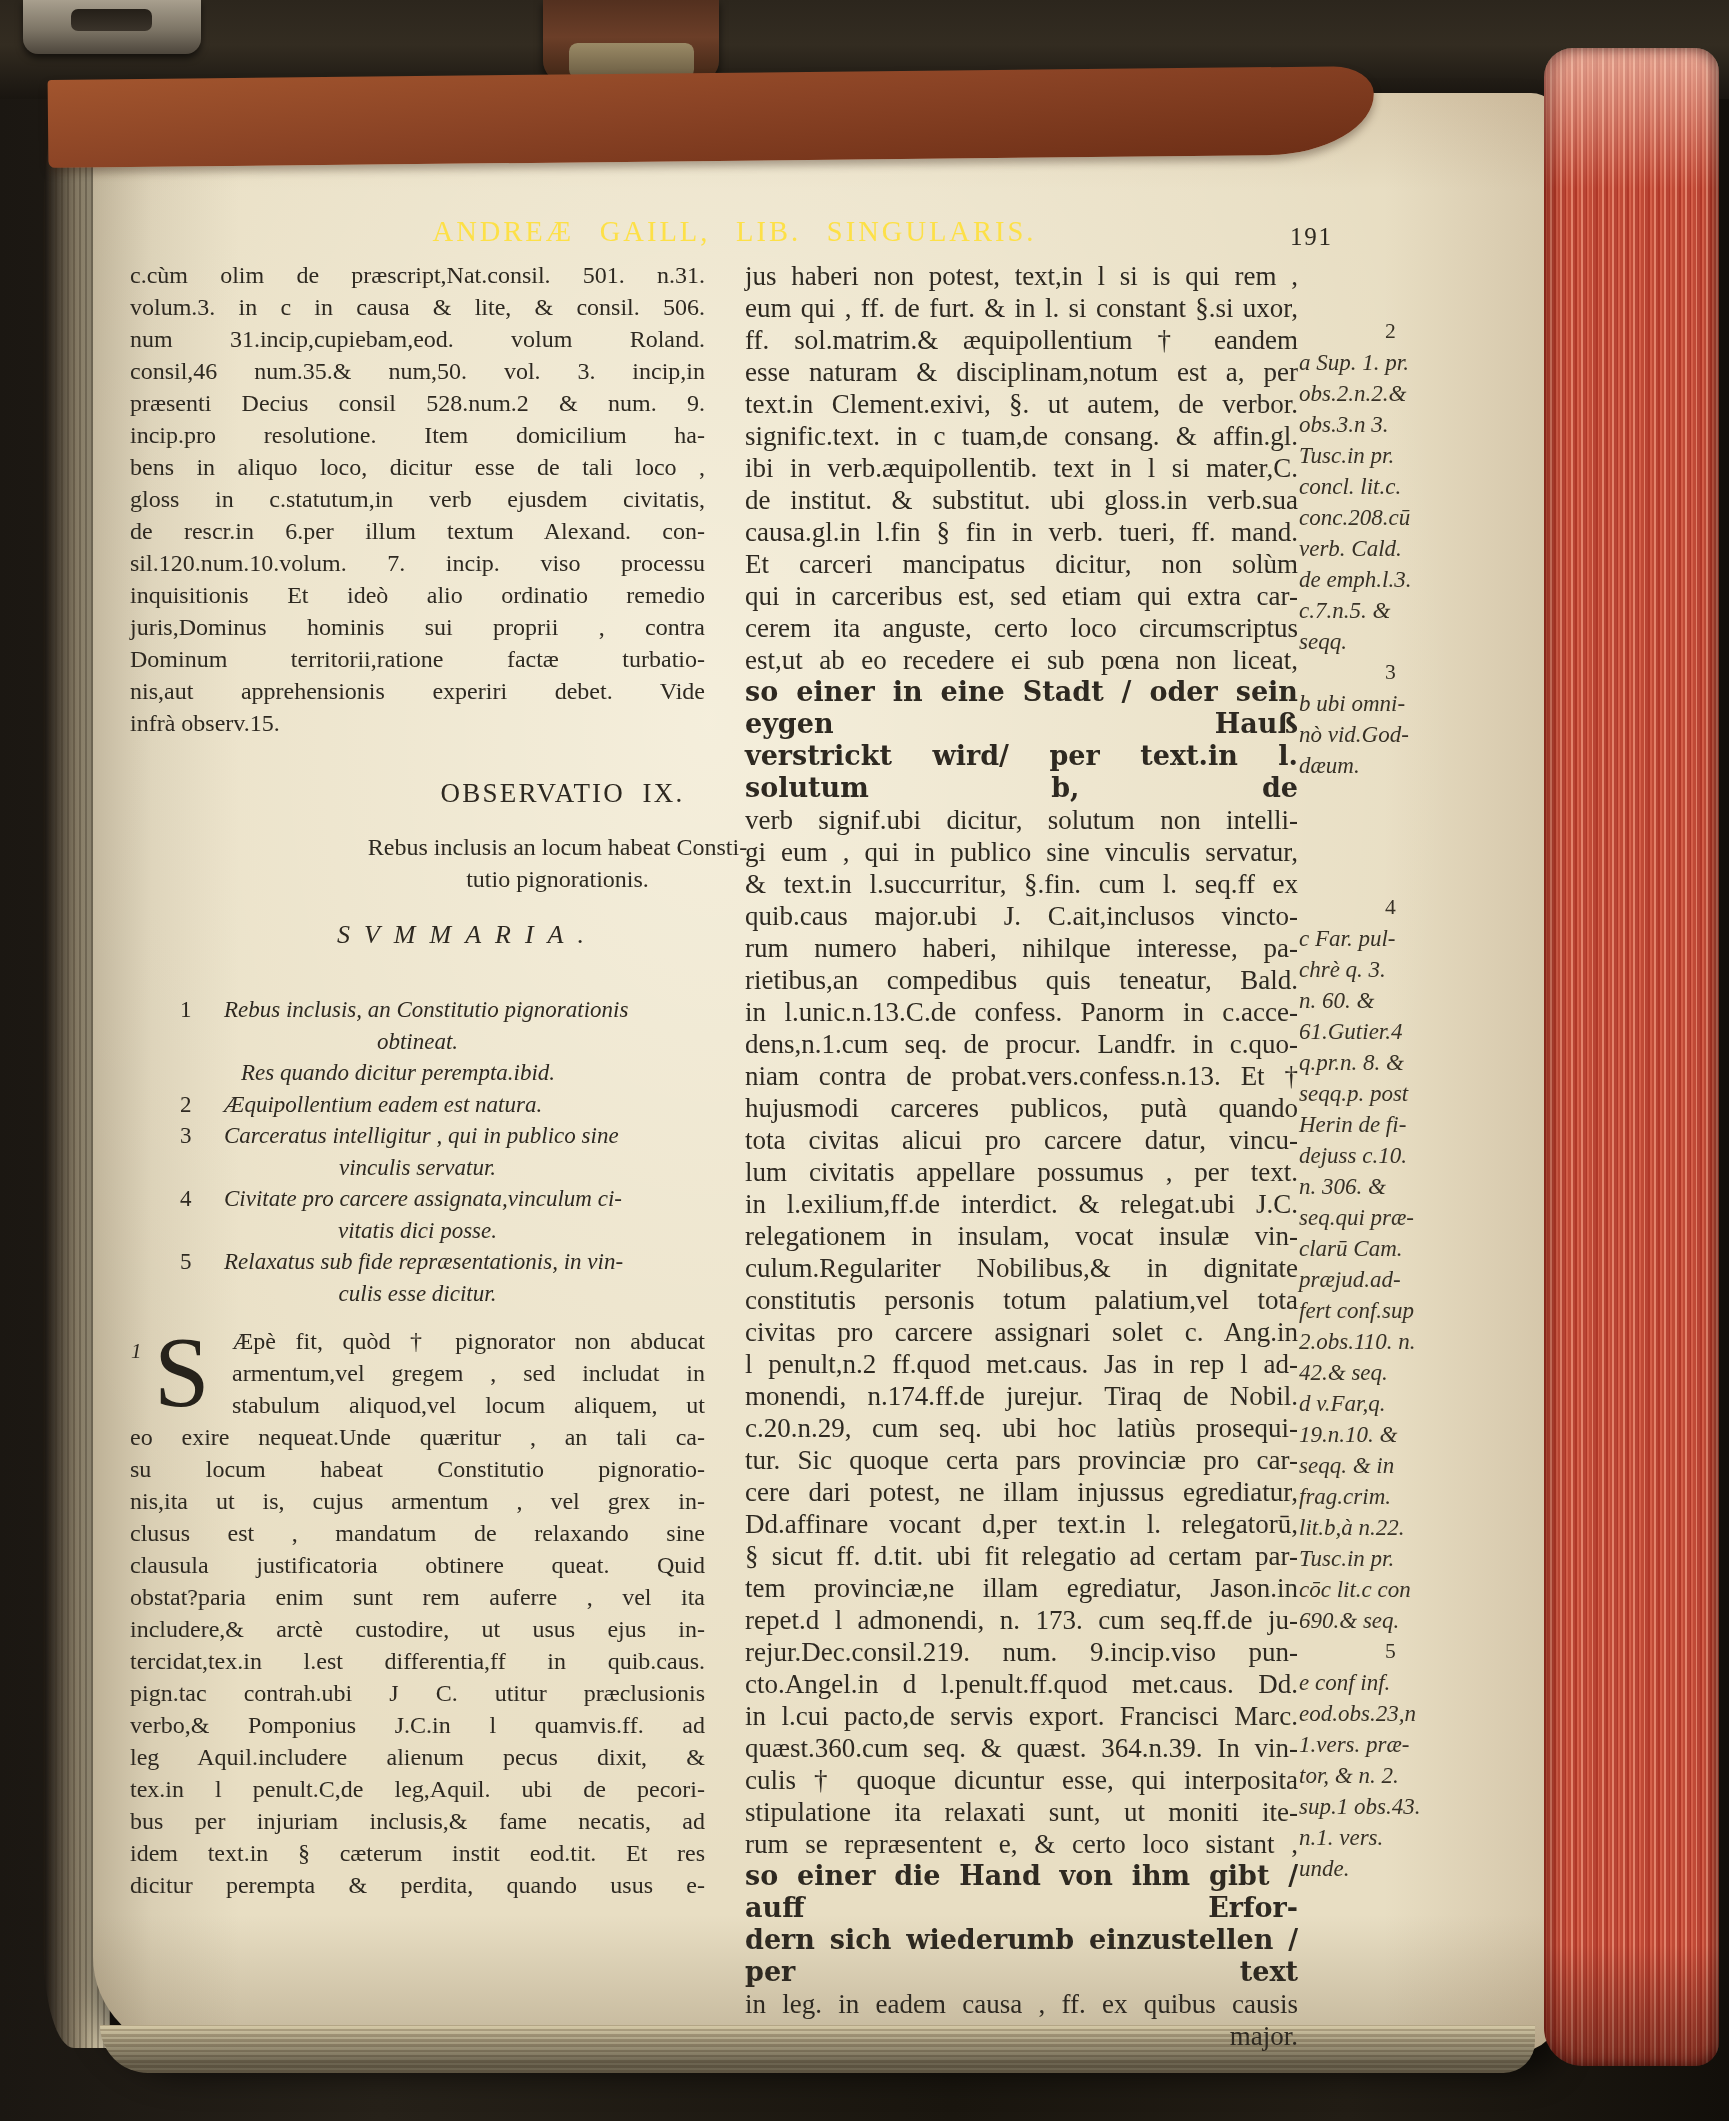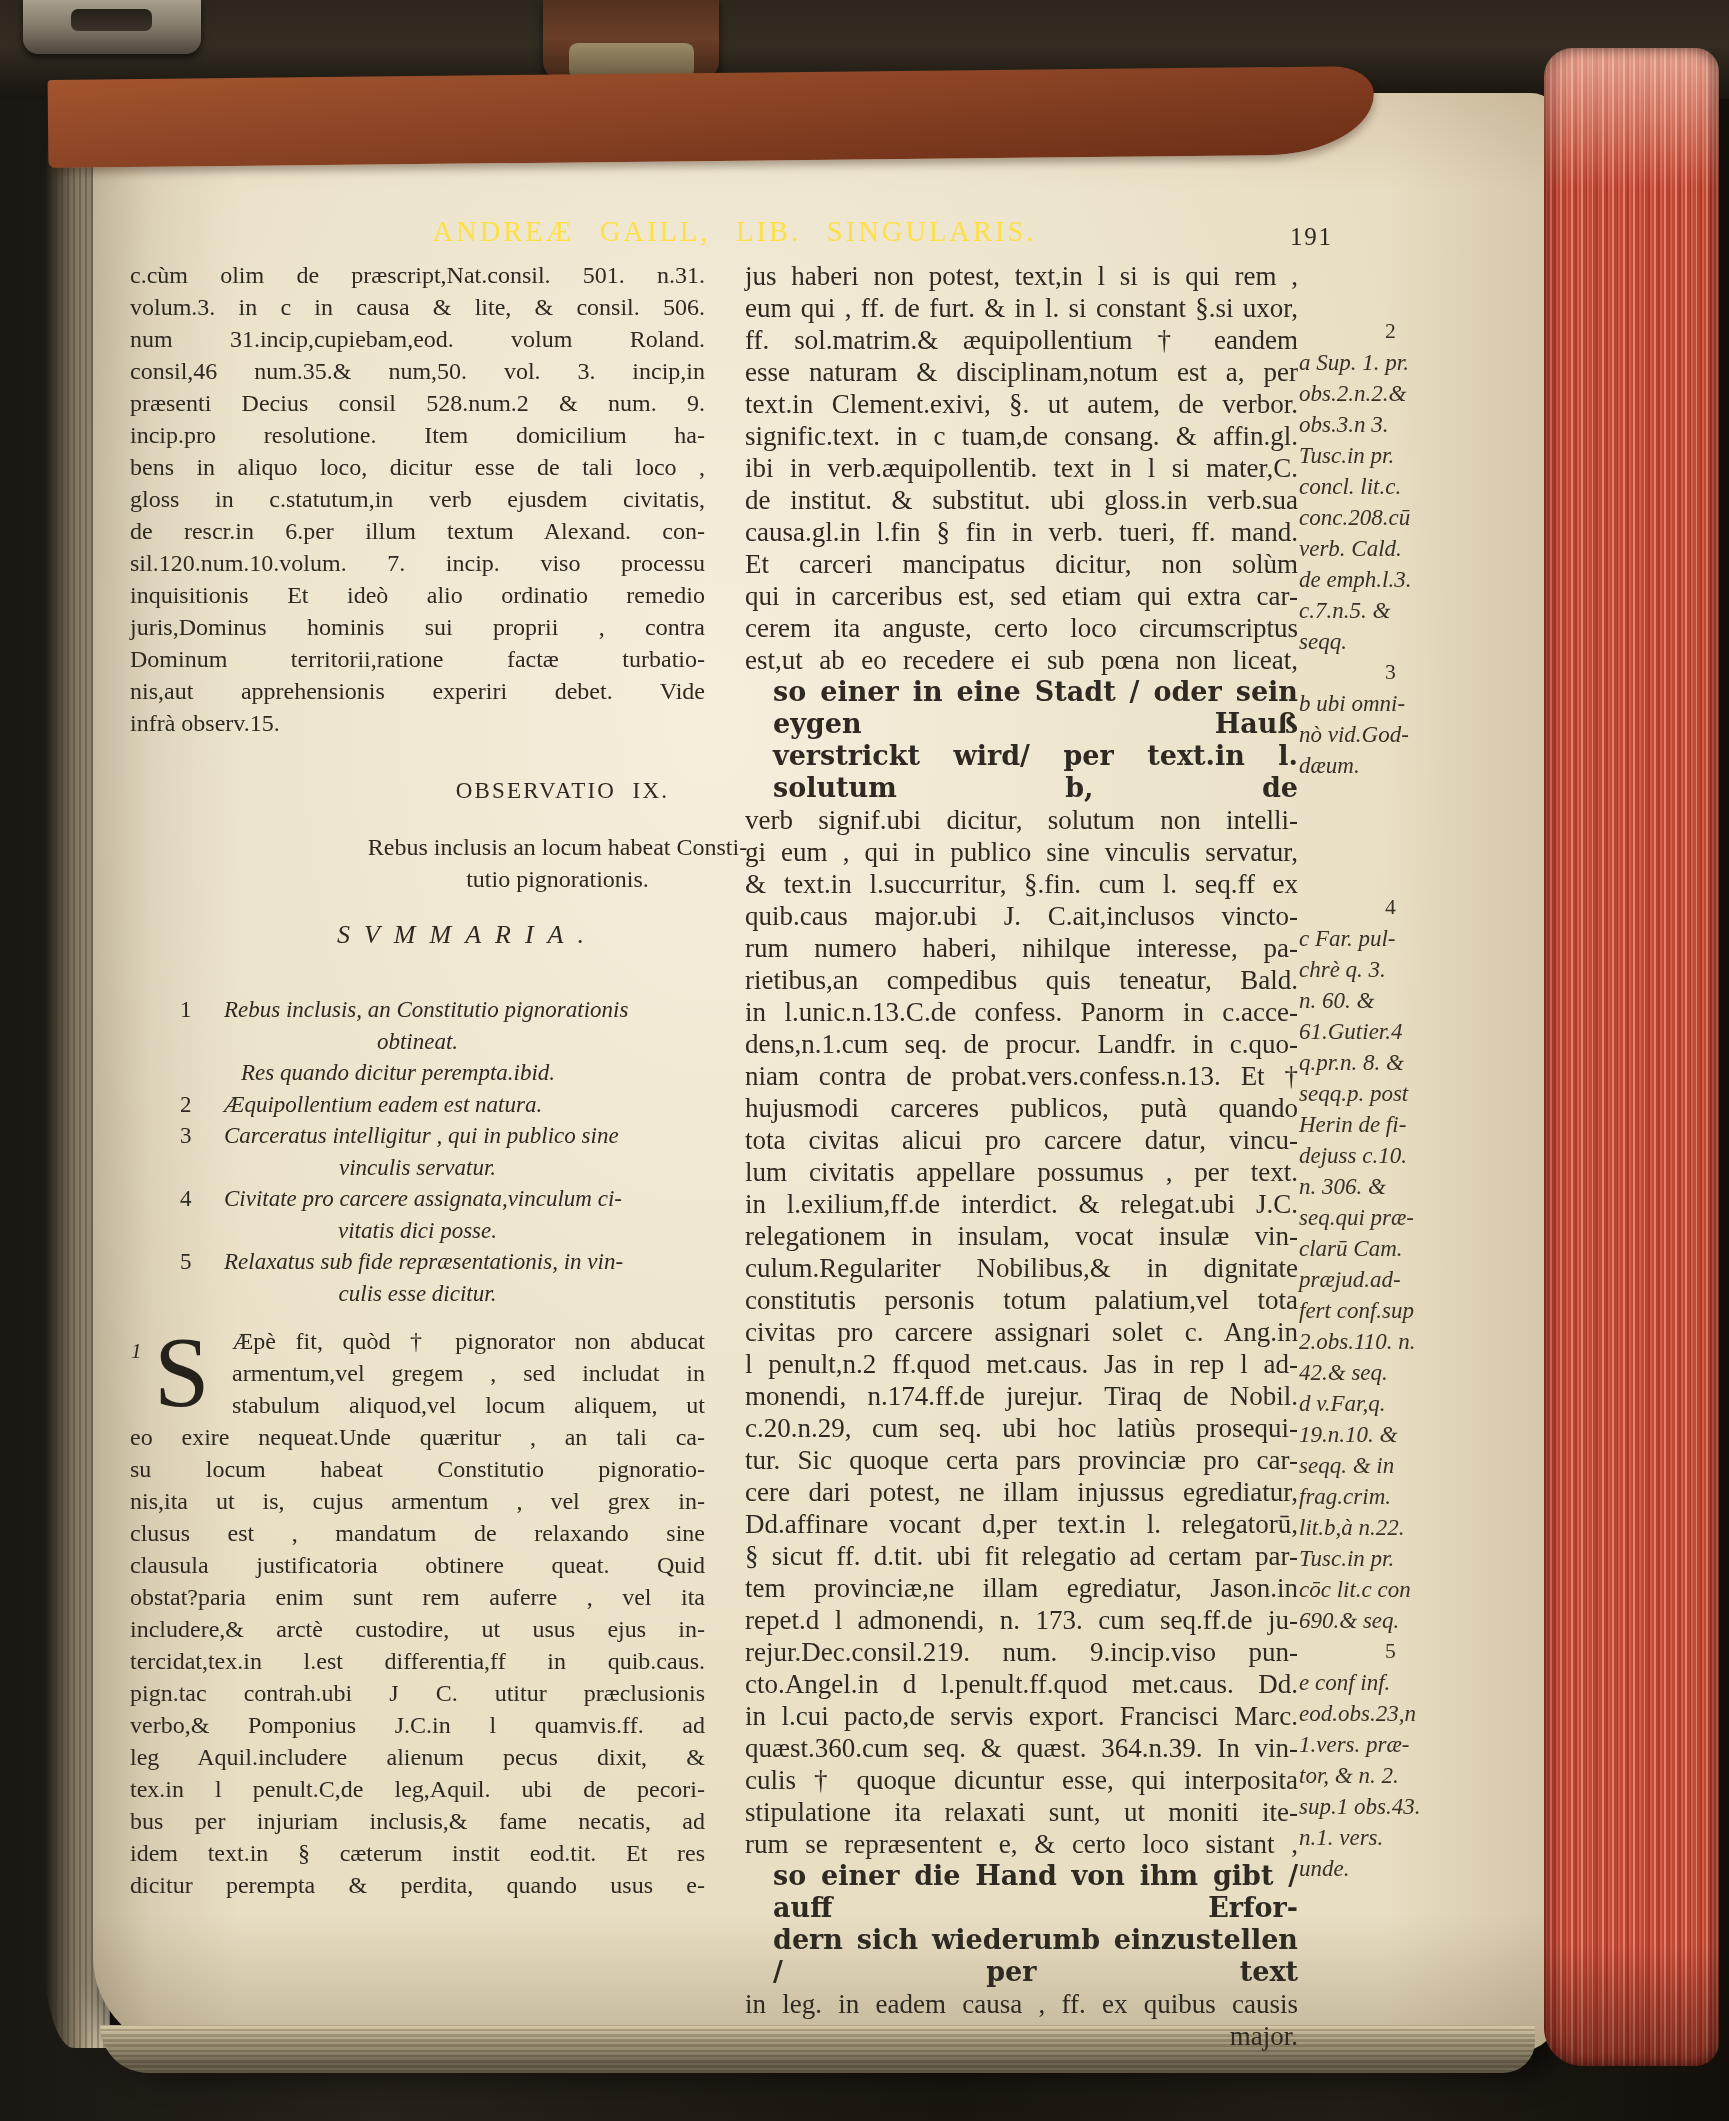--- a/index.html
+++ b/index.html
@@ -66,25 +66,25 @@
   .hdr-title{left:259px;top:216px;width:951px;text-align:center;font-size:28.5px;
      letter-spacing:3px;word-spacing:15.6px;color:#fde047;}
   .hdr-page{left:1290px;top:223px;font-size:25px;letter-spacing:1.7px;}
 
   .col{position:absolute;}
   .ln{white-space:normal;}
   .a-j{text-align:justify;text-align-last:justify;}
   .a-l{text-align:right;text-align-last:left;}
   .a-r{text-align:right;text-align-last:right;}
   .s-i{}
-  .s-g{font-family:"DejaVu Serif",serif;font-weight:700;letter-spacing:0;margin-left:28px;}
+  .s-g{font-family:"DejaVu Serif",serif;font-weight:700;letter-spacing:0;}
   .pad{padding-left:102px;}
 
   .col-left-intro{left:130px;top:259px;width:575px;font-size:24px;line-height:32px;}
-  .obs-head{left:277px;top:778px;width:571px;text-align:center;font-size:23px;
+  .obs-head{left:277px;top:778px;width:571px;text-align:center;font-size:27px;
      letter-spacing:2.2px;word-spacing:8.6px;}
   .subtitle{left:272px;top:831px;width:571px;text-align:center;font-size:24px;line-height:32px;}
   .summ-head{left:182px;top:920px;width:571px;text-align:center;font-style:italic;
      font-size:26px;letter-spacing:14px;}
   .summ-list{left:130px;top:994px;width:575px;font-size:23px;font-style:italic;line-height:31.5px;}
   .summ-row{position:relative;}
   .summ-row .num{position:absolute;left:50px;top:0;font-style:normal;}
   .summ-row.first .txt{display:block;margin-left:94px;}
   .summ-row.plain .txt{display:block;margin-left:111px;}
   .summ-row.center{text-align:center;}

